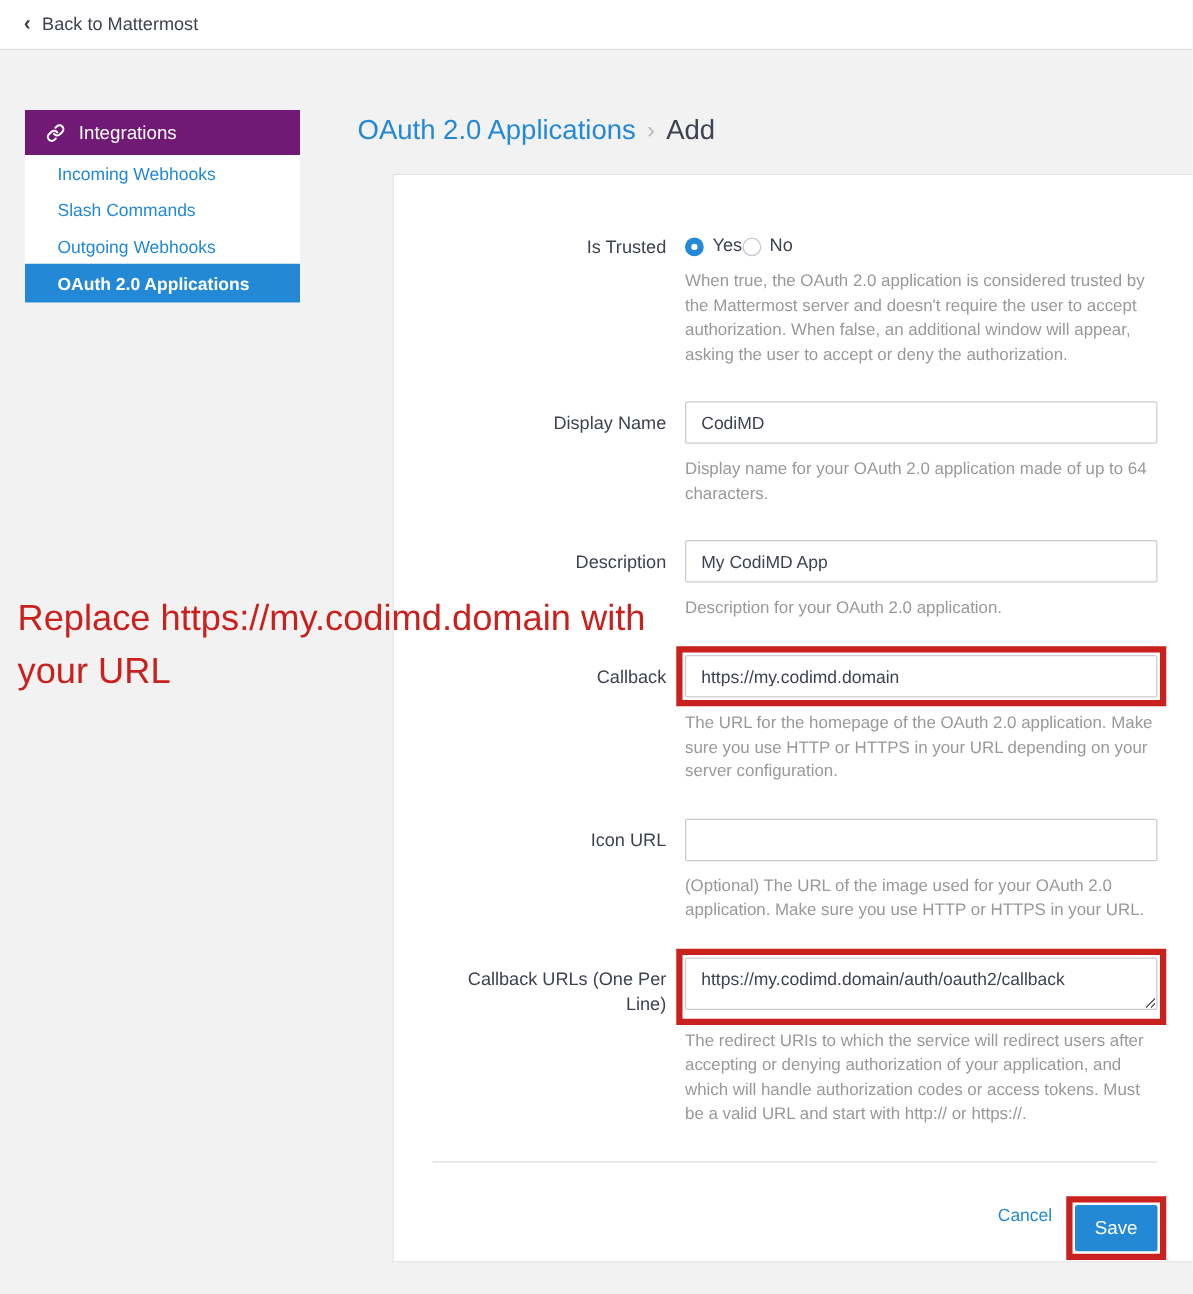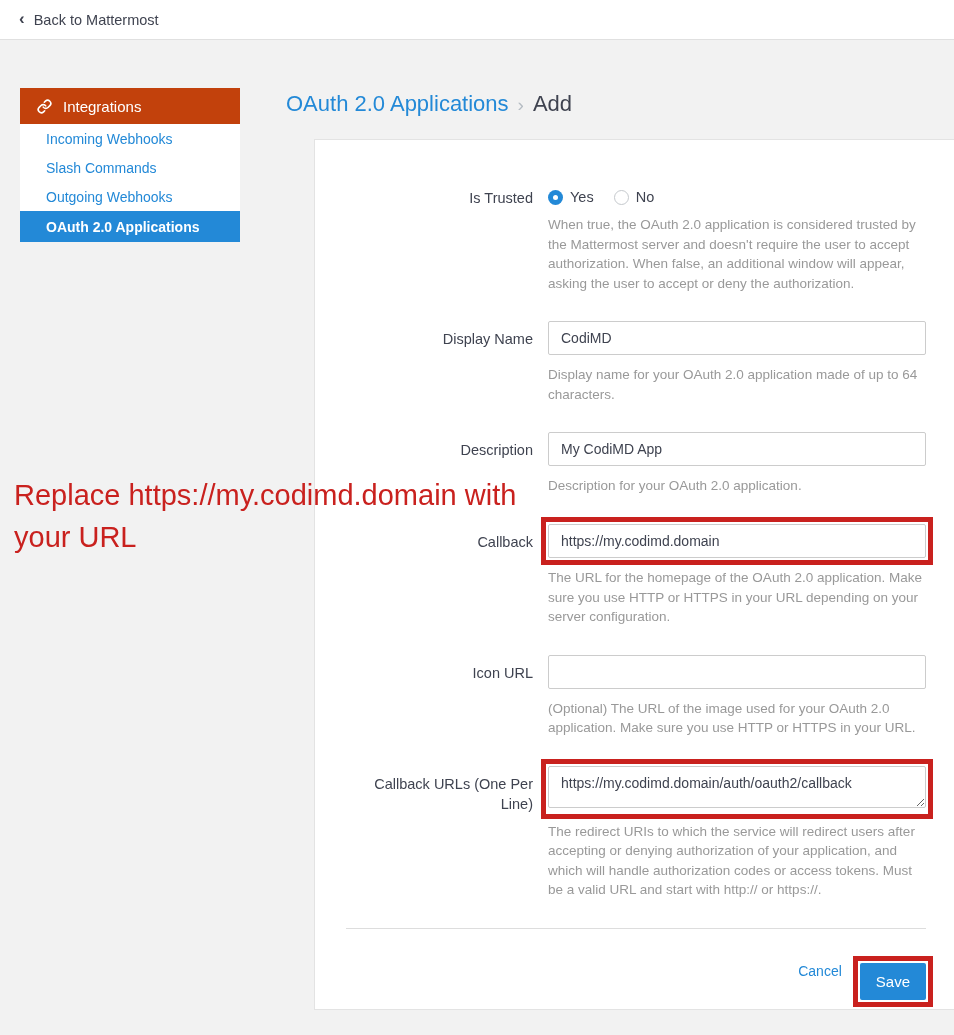--- a/index.html
+++ b/index.html
@@ -19,21 +19,21 @@
   }
   .back-link {
     display: flex; align-items: center; gap: 9px;
     color: #3f4350; font-size: 14.5px; text-decoration: none; cursor: pointer;
   }
   .back-chevron { font-size: 17px; font-weight: 700; color: #3f4350; line-height: 1; margin-top: -2px; }
 
   
   .sidebar { position: absolute; left: 20px; top: 88px; width: 220px; background: #ffffff; }
   .sidebar-header {
-    height: 36px; background: #c2410c; color: #ffffff;
+    height: 36px; background: #701a75; color: #ffffff;
     display: flex; align-items: center; gap: 11px; padding-left: 17px;
     font-size: 15px;
   }
   .sidebar-header svg { width: 15px; height: 15px; }
   .sidebar-item {
     height: 29px; display: flex; align-items: center; padding-left: 26px;
     color: #2389d7; font-size: 14px; cursor: pointer; text-decoration: none;
   }
   .sidebar-item.selected {
     height: 31px; background: #2389d7; color: #ffffff; font-weight: 700;
@@ -67,21 +67,21 @@
     padding: 6px 12px; font-size: 14px; color: #3f4350; background: #fff;
     font-family: Liberation Sans, sans-serif; outline: none;
   }
   textarea.form-control { height: 42px; resize: both; line-height: 1.5; }
 
   .help-text {
     margin-top: 10px; color: #999999; font-size: 13.5px; line-height: 1.45;
   }
 
   
-  .radio-group { display: flex; align-items: center; gap: 20px; padding-top: 1px; }
+  .radio-group { display: flex; align-items: center; padding-top: 1px; }
   .radio-option { display: flex; align-items: center; gap: 7px; cursor: pointer;
     font-size: 14.5px; color: #3f4350; }
   .radio-circle {
     width: 15px; height: 15px; border-radius: 50%;
     border: 1px solid #c5c9cd; background: #ffffff; position: relative; flex-shrink: 0;
   }
   .radio-circle.checked { border: none; background: #2389d7; }
   .radio-circle.checked::after {
     content: ""; position: absolute; left: 5px; top: 5px;
     width: 5px; height: 5px; border-radius: 50%; background: #ffffff;

